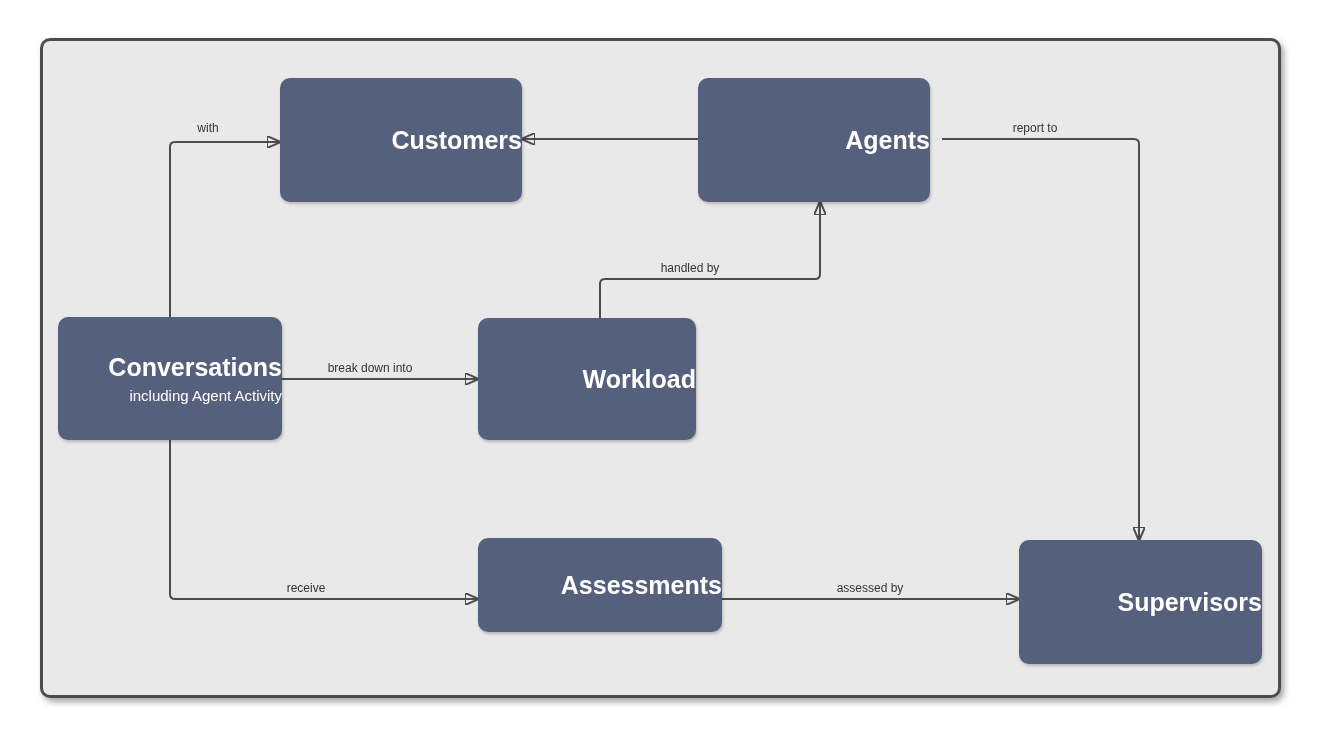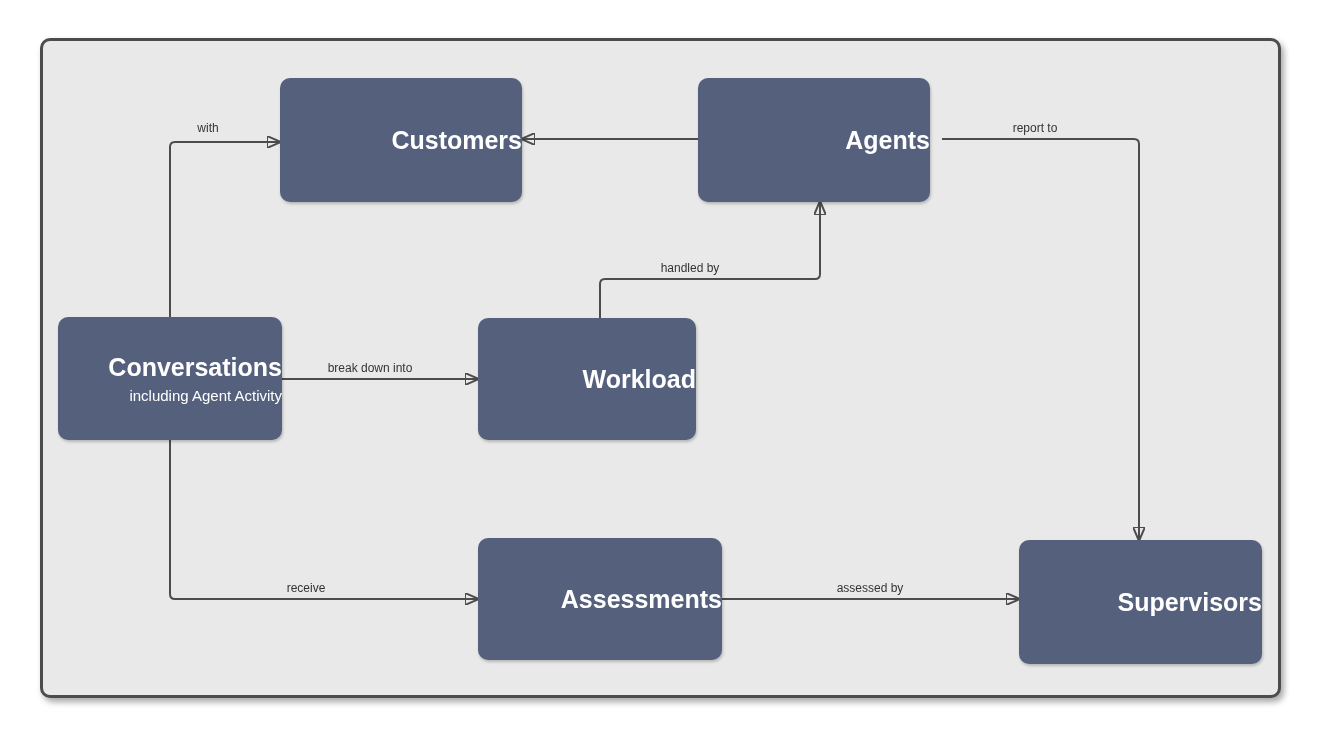--- a/index.html
+++ b/index.html
@@ -72,21 +72,21 @@
 
     <div class="node" style="left:18px;top:279px;width:224px;height:123px;">
       <div class="title">Conversations</div>
       <div class="subtitle">including Agent Activity</div>
     </div>
 
     <div class="node" style="left:438px;top:280px;width:218px;height:122px;">
       <div class="title">Workload</div>
     </div>
 
-    <div class="node" style="left:438px;top:500px;width:244px;height:122px;">
+    <div class="node" style="left:438px;top:500px;width:244px;height:94px;">
       <div class="title">Assessments</div>
     </div>
 
     <div class="node" style="left:979px;top:502px;width:243px;height:124px;">
       <div class="title">Supervisors</div>
     </div>
 
     <div class="edge-label" style="left:168px;top:90px;">with</div>
     <div class="edge-label" style="left:995px;top:90px;">report to</div>
     <div class="edge-label" style="left:650px;top:230px;">handled by</div>

